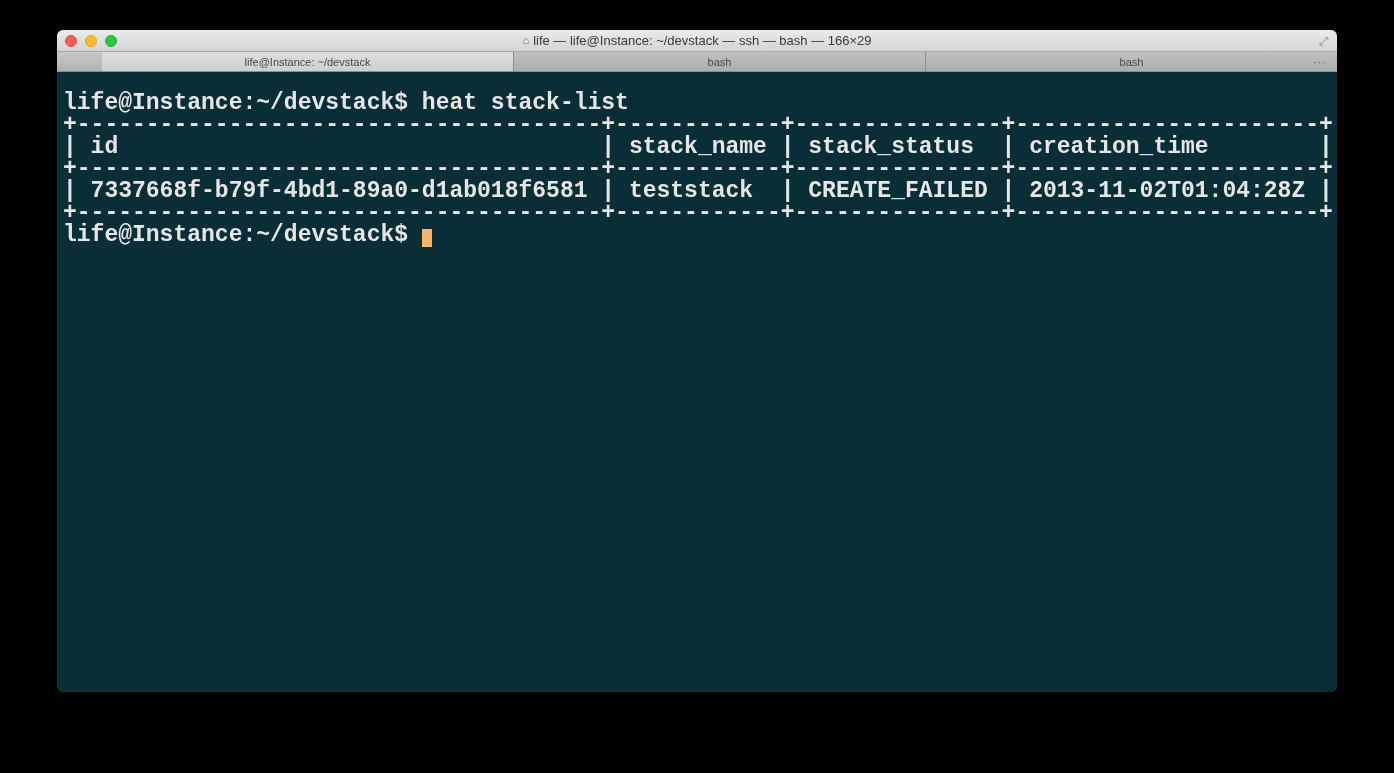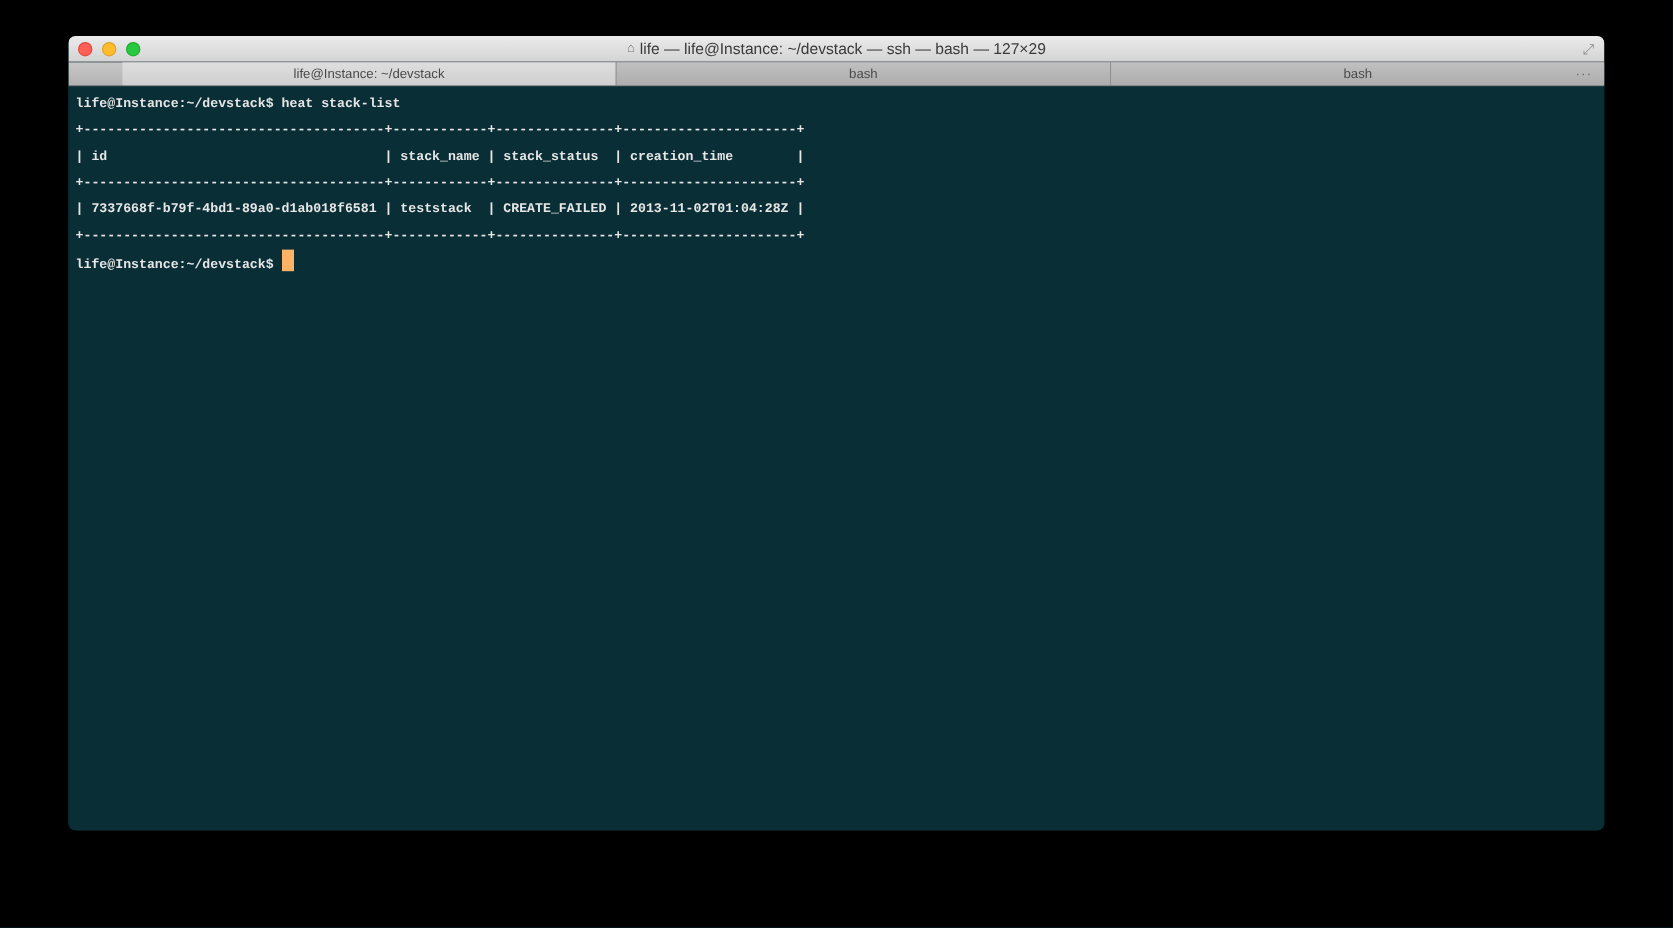--- a/index.html
+++ b/index.html
@@ -104,23 +104,23 @@
       position:absolute;
       right:10px;
       top:50%;
       transform:translateY(-50%);
       font-size:11px;
       color:#6b6b6b;
       letter-spacing:1px;
     }
     .terminal {
       background: #0a2e36;
-      padding: 4px 6px 6px 6px;
+      padding: 20px 6px 6px 6px;
       font-family: Menlo, Consolas, "Courier New", monospace;
-      font-size: 11px;
+      font-size: 23px;
       line-height: 22px;
       color: #e6e6e6;
       white-space: pre;
       height: 620px;
       font-weight: bold;
       font-variant-ligatures: none;
     }
     .prompt-line { color: #e6e6e6; }
     .cursor {
       display: inline-block;
@@ -136,21 +136,21 @@
 
 <div class="window">
   <div class="titlebar">
     <div class="traffic-lights">
       <div class="tl red"></div>
       <div class="tl yellow"></div>
       <div class="tl green"></div>
     </div>
     <div class="title-center">
       <span class="home-icon">⌂</span>
-      <span>life — life@Instance: ~/devstack — ssh — bash — 127×29</span>
+      <span>life — life@Instance: ~/devstack — ssh — bash — 166×29</span>
     </div>
     <div class="maximize-icon">⤢</div>
   </div>
 
   <div class="tabbar">
     <div class="tab active">
       <span>life@Instance: ~/devstack</span>
     </div>
     <div class="tab">
       <span>bash</span>

